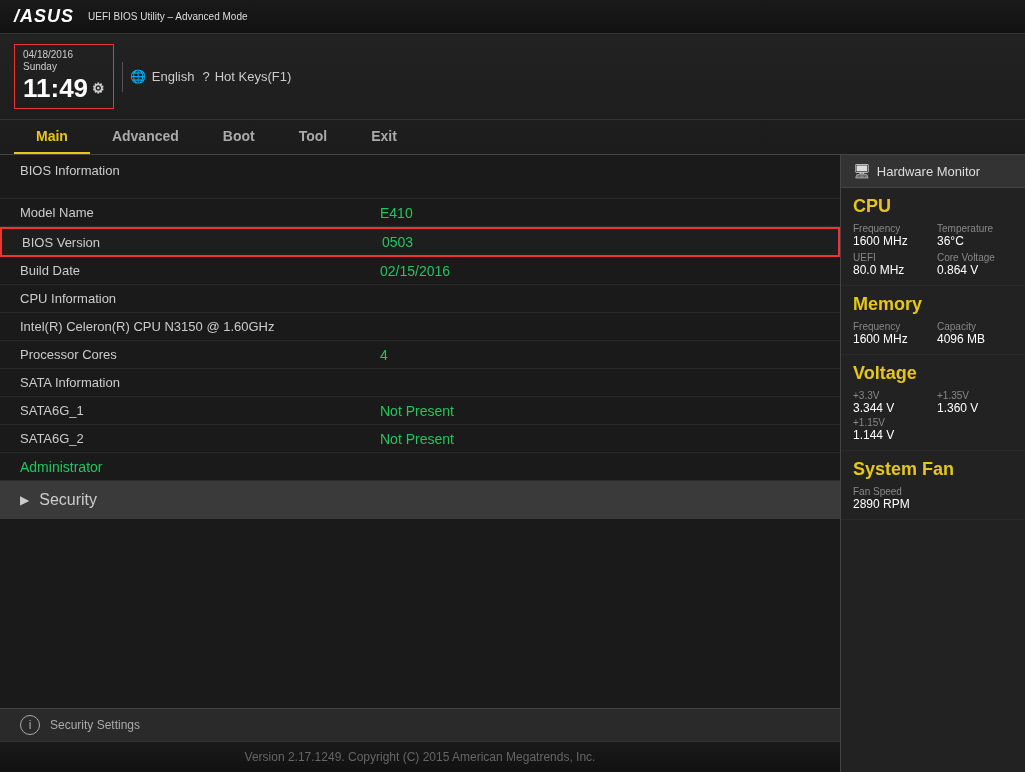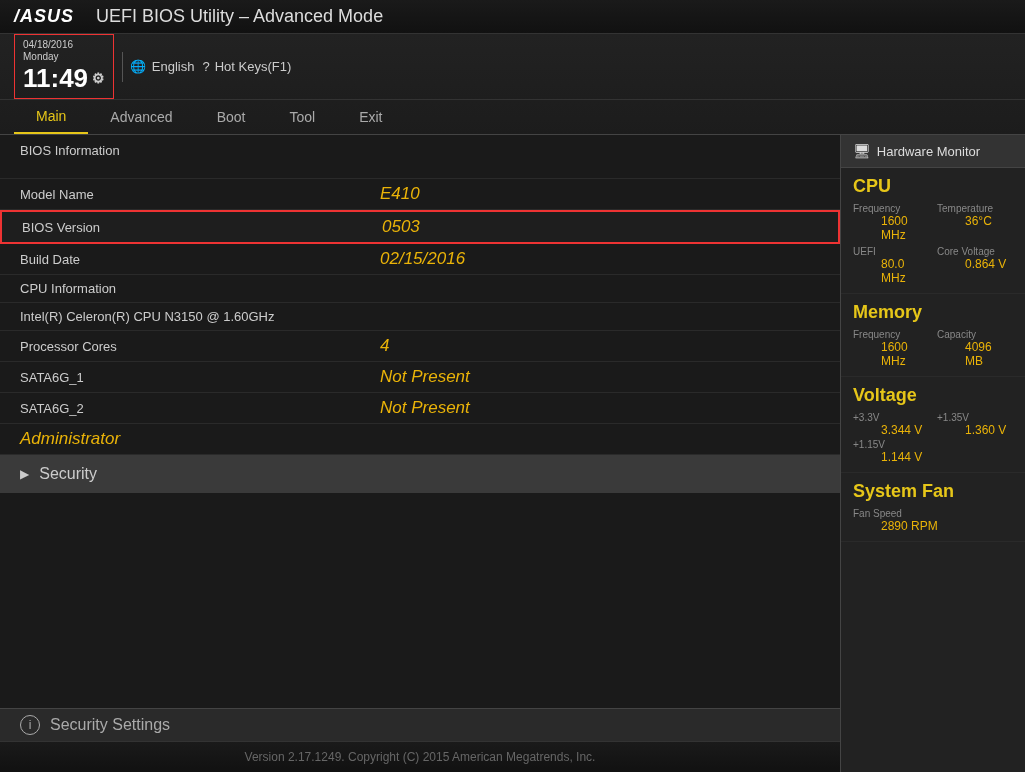--- a/index.html
+++ b/index.html
@@ -29,36 +29,36 @@
       display: flex;
       align-items: center;
       border-bottom: 1px solid #333;
     }
     .asus-logo {
       color: #fff;
       font-size: 18px;
       font-weight: bold;
       font-style: italic;
       letter-spacing: 1px;
-      margin-right: 22px;
+      margin-right: 14px;
     }
     .title-text {
       color: #ddd;
-      font-size: 18px;
+      font-size: 10px;
     }
 
     
     .header {
       background: linear-gradient(to bottom, #222, #1c1c1c);
       border-bottom: 1px solid #444;
     }
     .header-top {
       display: flex;
       align-items: center;
-      padding: 0 14px;
+      padding: 10px 14px;
       border-bottom: 1px solid #333;
       gap: 8px;
     }
     .datetime-block {
       border: 1px solid #e33;
       padding: 4px 8px;
       display: flex;
       flex-direction: column;
       line-height: 1.2;
       min-width: 85px;
@@ -82,23 +82,24 @@
       color: #ccc; font-size: 13px; cursor: pointer;
     }
     .hotkeys-btn {
       display: flex; align-items: center; gap: 5px;
       color: #ccc; font-size: 13px; cursor: pointer;
     }
 
     
     .nav-bar {
       display: flex;
-      align-items: center;
+      align-items: flex-start;
       padding: 0 14px;
       gap: 0;
+      font-weight: bold;
     }
     .nav-item {
       padding: 8px 22px;
       font-size: 14px;
       color: #aaa;
       cursor: pointer;
       position: relative;
     }
     .nav-item.active {
       color: #e6c619;
@@ -143,23 +144,22 @@
       border: 2px solid #e33;
       background: #1e1e1e;
     }
     .row-label {
       flex: 0 0 360px;
       font-size: 13px;
       color: #ccc;
     }
     .row-value {
       flex: 1;
-      font-size: 17px;
-      color: #eab308;
-      font-style: italic;
+      font-size: 14px;
+      color: #22c55e;
     }
 
     .security-row {
       background: #3a3a3a;
       display: flex;
       align-items: center;
       padding: 10px 20px;
       cursor: pointer;
     }
     .security-arrow {
@@ -183,21 +183,21 @@
     }
     .info-icon {
       width: 20px; height: 20px;
       border: 1px solid #aaa;
       border-radius: 50%;
       display: flex; align-items: center; justify-content: center;
       font-size: 12px;
       color: #aaa;
     }
     .status-text {
-      font-size: 16px;
+      font-size: 12px;
       color: #aaa;
     }
 
     
     .footer {
       background: linear-gradient(to bottom, #1a1a1a, #111);
       text-align: center;
       padding: 8px;
       font-size: 12px;
       color: #666;
@@ -240,43 +240,42 @@
       gap: 4px 8px;
     }
     .hw-item { }
     .hw-label {
       font-size: 10px;
       color: #888;
       display: block;
     }
     .hw-value {
       font-size: 12px;
-      color: #eab308;
+      color: #ffffff;
       display: block;
-      margin-left: 28px;
     }
     .hw-single {
       margin-top: 2px;
     }
   </style>
 </head>
 <body>
 
 <div class="main-container">
 
   <div class="title-bar">
     <span class="asus-logo">/ASUS</span>
     <span class="title-text">UEFI BIOS Utility – Advanced Mode</span>
   </div>
 
   <div class="header">
     <div class="header-top">
       <div class="datetime-block">
         <span class="date-line">
-          <span>04/18/2016</span><br><span>Monday</span>
+          <span>04/18/2016</span><br><span>Sunday</span>
         </span>
         <div class="time-line">
           <span>11:49</span>
           <span class="gear-icon">⚙</span>
         </div>
       </div>
       <div class="separator"></div>
       <div class="lang-btn">
         <span>🌐</span>
         <span>English</span>
@@ -325,20 +324,23 @@
 
         <div class="table-row">
           <span class="row-label" style="flex:1">Intel(R) Celeron(R) CPU N3150 @ 1.60GHz</span>
         </div>
 
         <div class="table-row">
           <span class="row-label">Processor Cores</span>
           <span class="row-value">4</span>
         </div>
 
+        <div class="table-row">
+          <span class="row-label">SATA Information</span>
+        </div>
 
         <div class="table-row">
           <span class="row-label">SATA6G_1</span>
           <span class="row-value">Not Present</span>
         </div>
 
         <div class="table-row">
           <span class="row-label">SATA6G_2</span>
           <span class="row-value">Not Present</span>
         </div>

